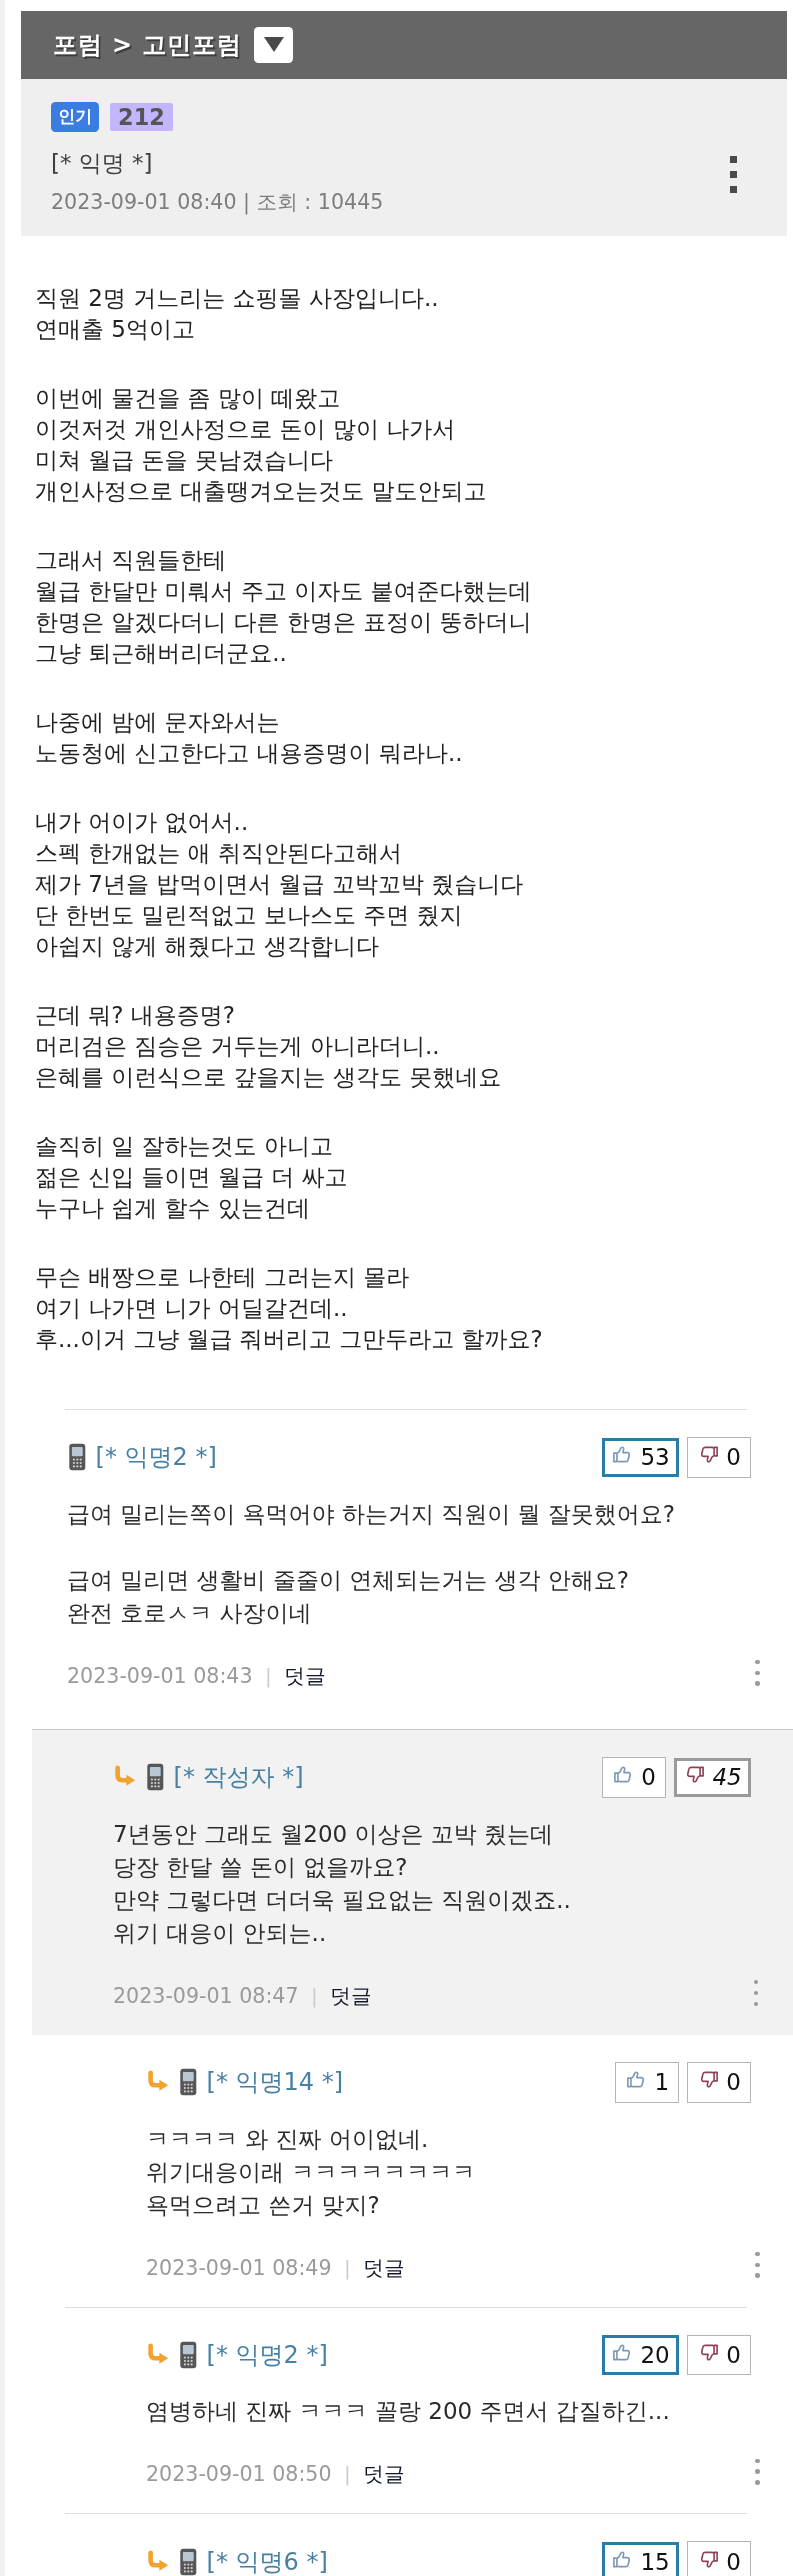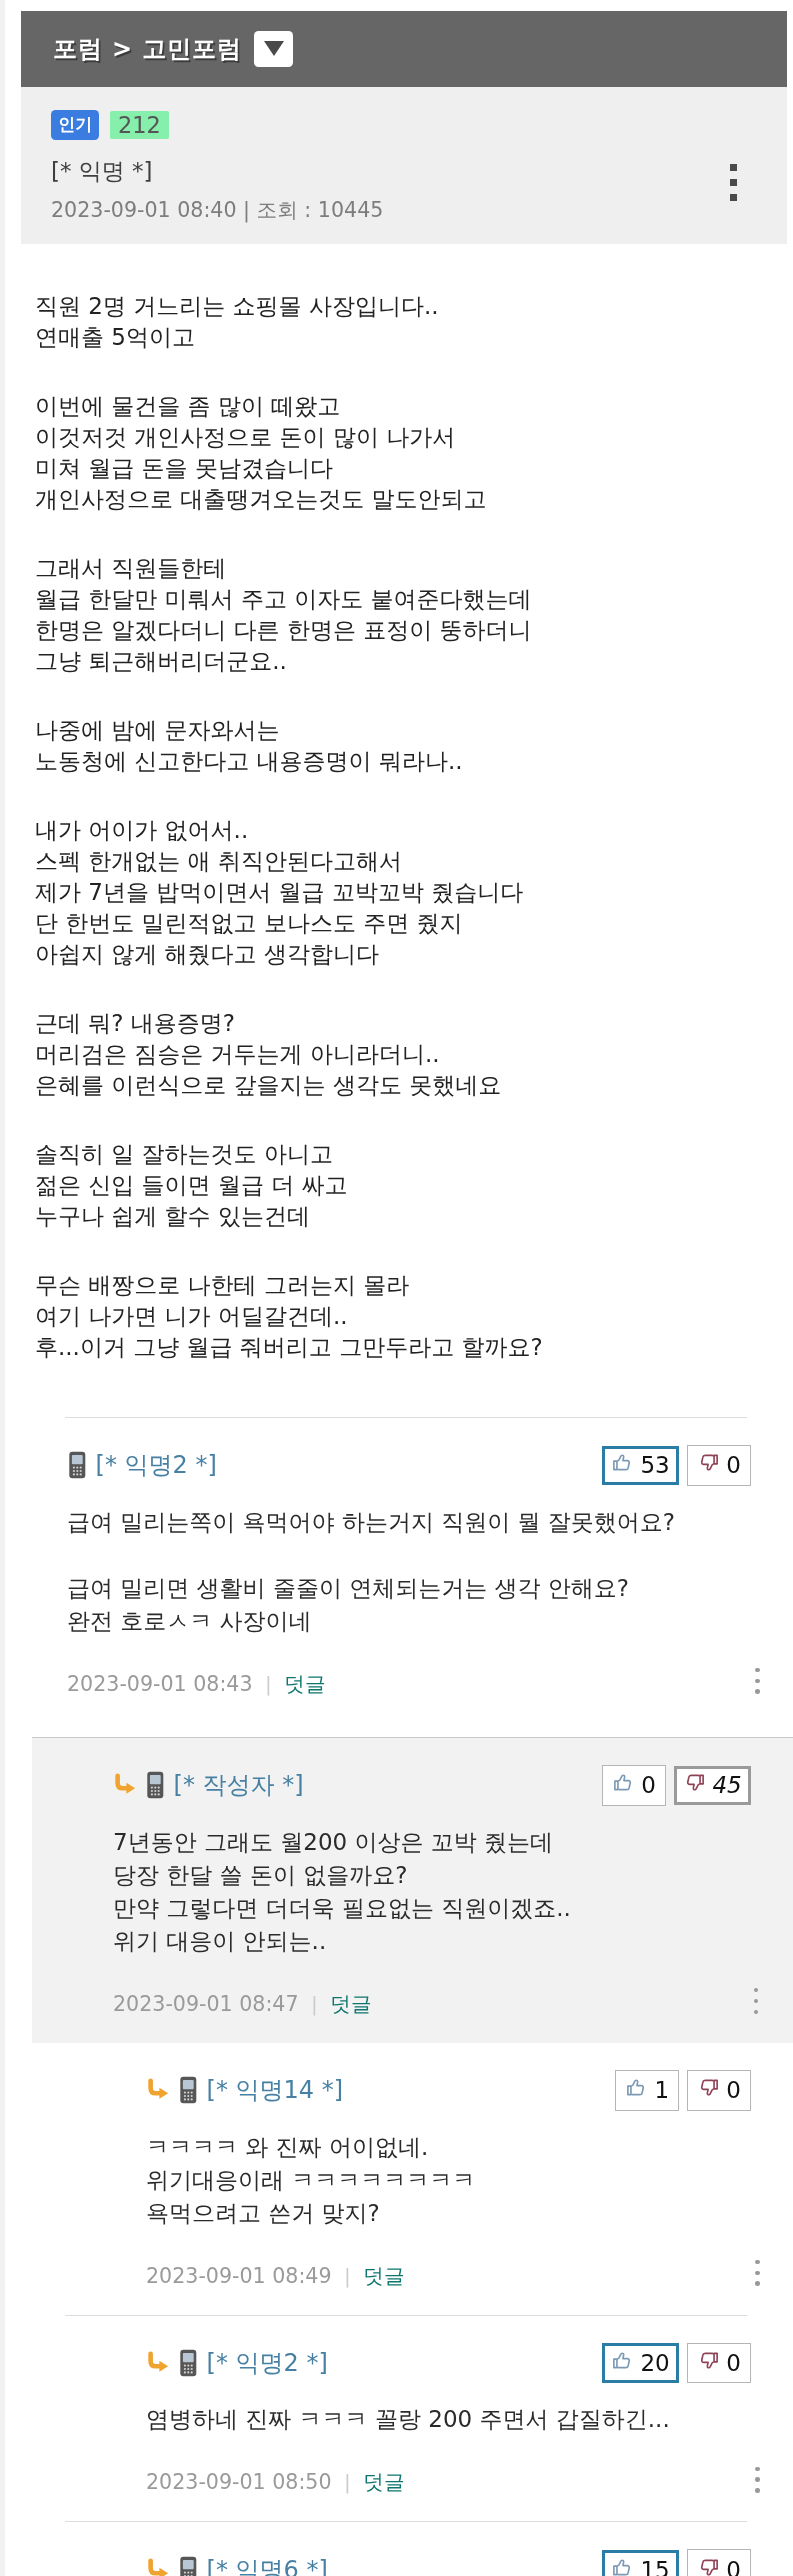--- a/index.html
+++ b/index.html
@@ -10,21 +10,21 @@
     color:#1d1d1d;
     border-left:5.4px solid #f1f1f1;
     box-sizing:border-box;
   }
   .page{padding-top:10.7px;}
 
   
   .topbar{
     margin:0 7.2px 0 16px;
     background:#666;
-    height:76px;
+    height:68px;
     display:flex;
     align-items:center;
     padding:0 0 0 32px;
   }
   .breadcrumb{
     color:#fff;
     font-size:24px;
     font-weight:bold;
     text-shadow:1.8px 1.8px 0 #3c3c3c;
     letter-spacing:0.9px;
@@ -54,24 +54,25 @@
   }
   .title-row{display:flex;align-items:center;gap:10.7px;}
   .hot-badge{
     background:#3a7ce0;color:#fff;
     font-size:17px;font-weight:bold;
     padding:3.6px 7.2px;border-radius:4.5px;
     flex:0 0 auto;
   }
   .post-title{font-size:26px;font-weight:bold;color:#111;}
   .count-badge{
-    background:#86efac;color:#555;
+    background:#c4b5fd;color:#555;
     font-size:22.4px;
     padding:0.9px 8px;
     border-radius:1.8px;
+    font-weight:bold;
   }
   .post-author{margin-top:16px;font-size:23px;color:#3f3f3f;}
   .post-meta{margin-top:9px;font-size:20.6px;color:#7d7d7d;}
   .kebab-sq{
     position:absolute;right:50px;top:77px;
     display:flex;flex-direction:column;gap:8px;
     cursor:pointer;
   }
   .kebab-sq i{width:7.2px;height:7.2px;background:#4a4a4a;display:block;}
 
@@ -111,21 +112,21 @@
   .vote.hl-down{border:3.6px solid #9a9a9a;padding:2.7px 6.3px;font-style:italic;}
   .c-body{margin-top:20px;}
   .c-line{font-size:23px;line-height:33px;color:#2a2a2a;}
   .c-footer{
     margin-top:32px;
     display:flex;align-items:center;gap:12.5px;
     position:relative;
   }
   .c-date{font-size:20.6px;color:#9a9a9a;}
   .c-sep{font-size:20px;color:#ccc;}
-  .c-reply{font-size:20.6px;color:#0f766e;cursor:pointer;text-decoration:none;}
+  .c-reply{font-size:20.6px;color:#0f172a;cursor:pointer;text-decoration:none;}
   .kebab-dots{
     position:absolute;right:-12.5px;top:-5.4px;
     display:flex;flex-direction:column;gap:6.3px;
     cursor:pointer;padding:3.6px;
   }
   .kebab-dots i{width:4.5px;height:4.5px;border-radius:50%;background:#999;display:block;}
   .comment.graybox .kebab-dots{right:-10.7px;}
 </style>
 </head>
 <body>

